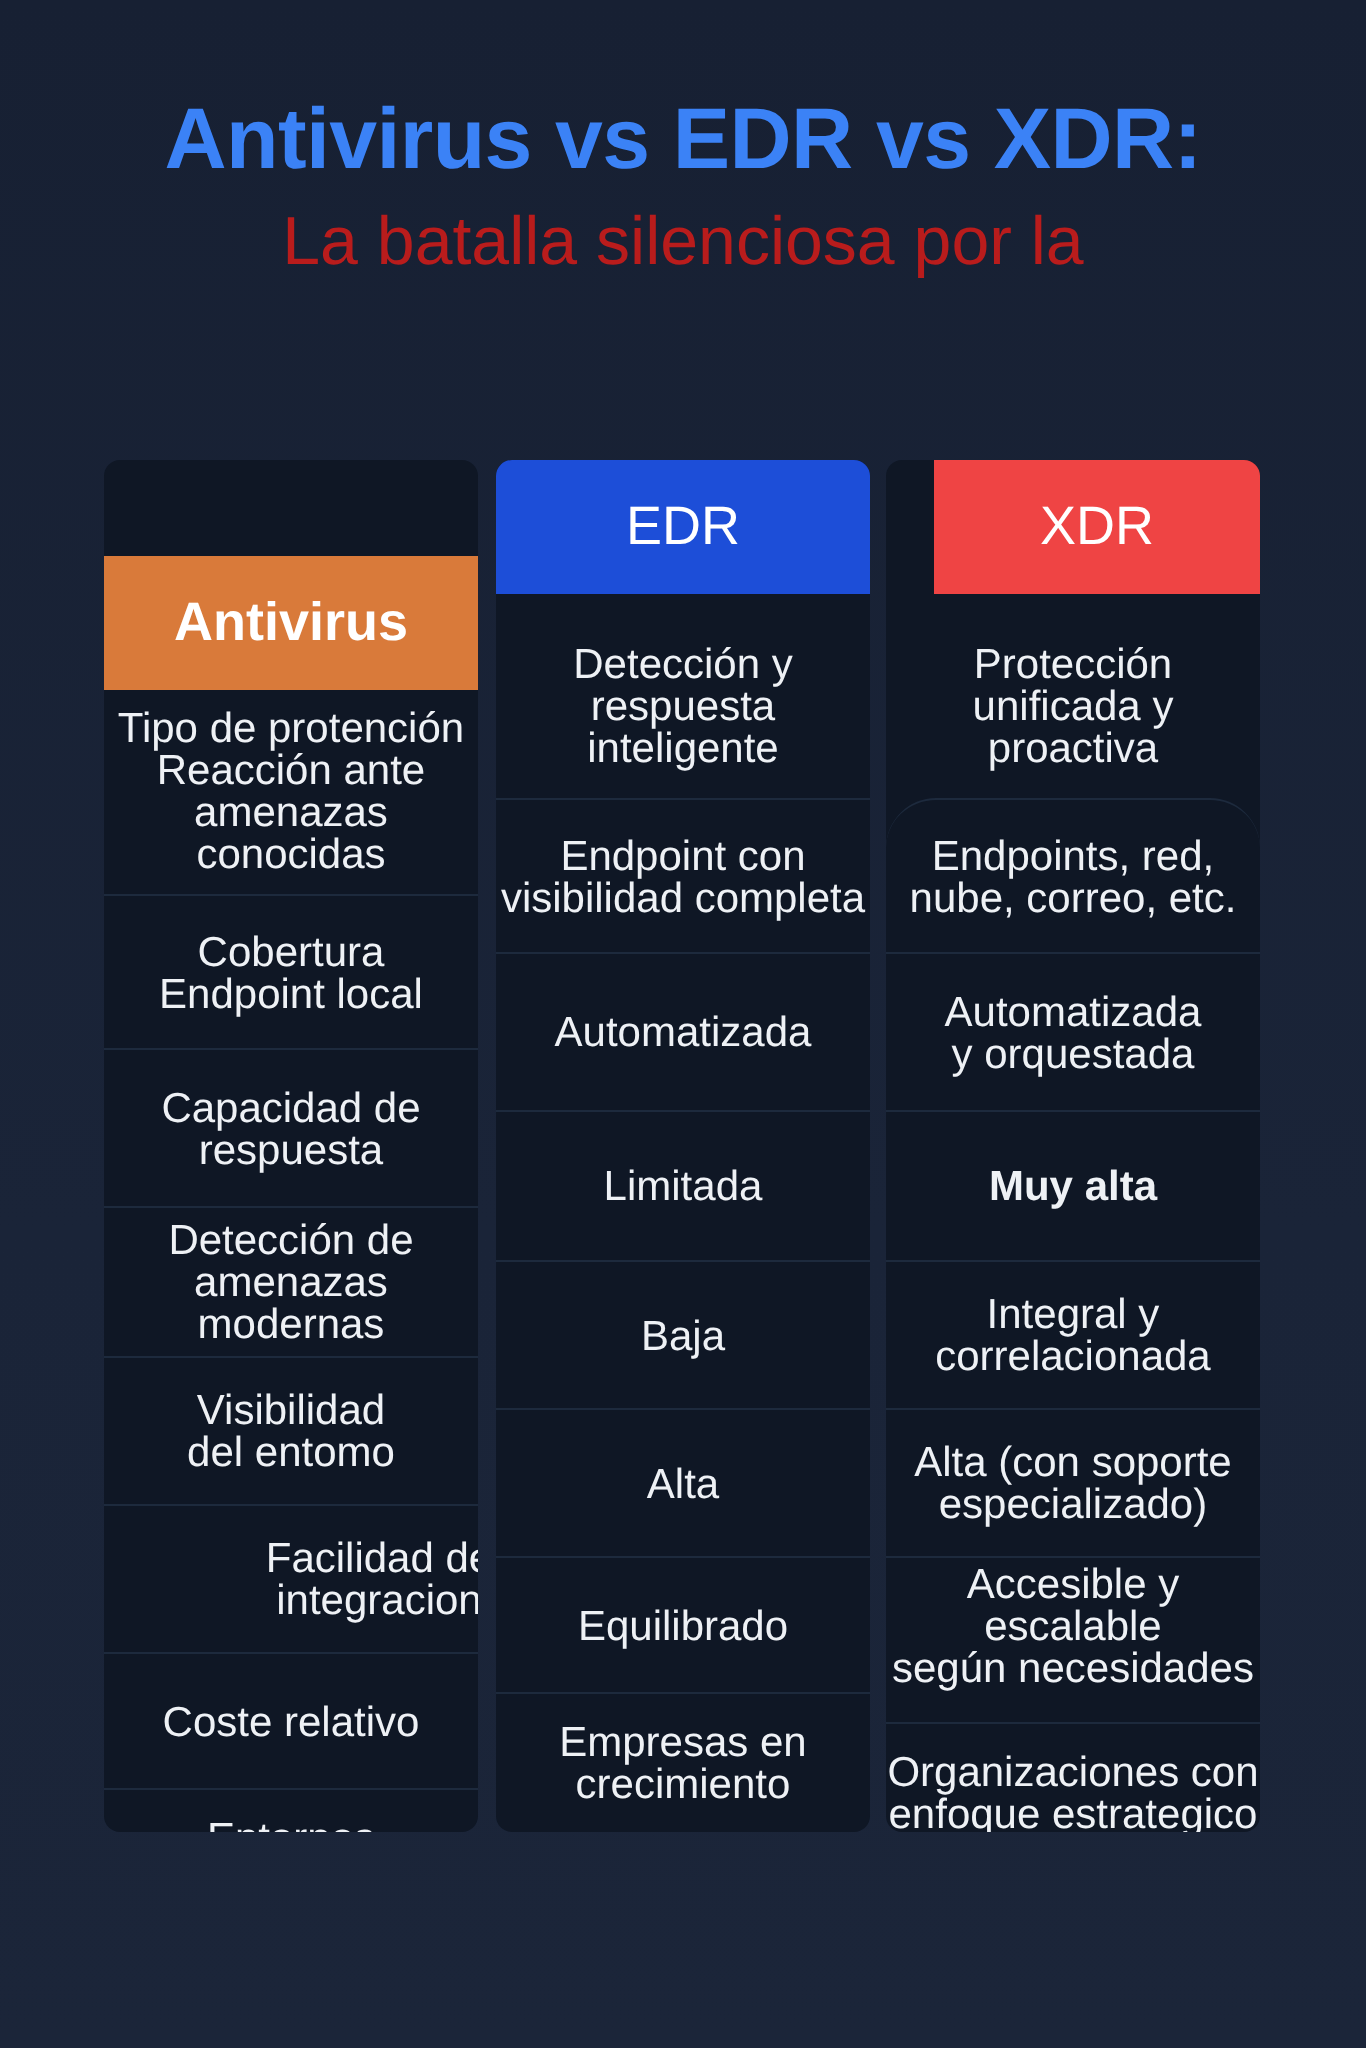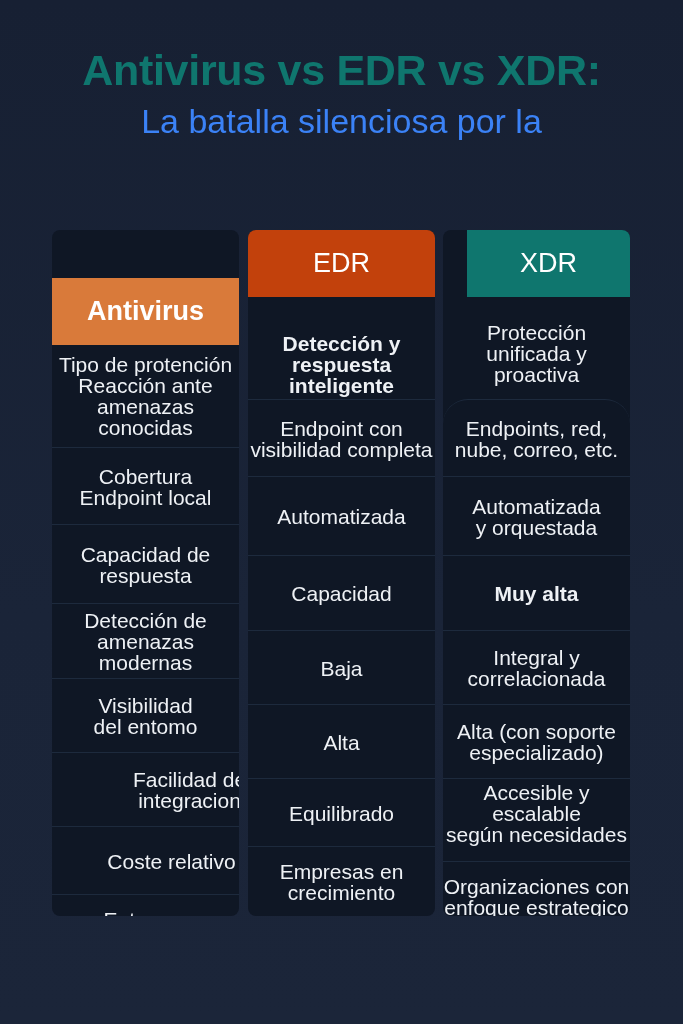--- a/index.html
+++ b/index.html
@@ -6,25 +6,25 @@
   body {
     width:683px; height:1024px; overflow:hidden;
     background: linear-gradient(180deg, #172033 0%, #1a2438 60%, #1b2539 100%);
     font-family: "Liberation Sans", "DejaVu Sans", sans-serif;
     color:#f2f4f7;
     position:relative;
   }
   .title {
     position:absolute; left:0; width:683px; top:46px;
     text-align:center; font-weight:700; font-size:43px; letter-spacing:-0.3px;
-    color:#0f766e;
+    color:#3b82f6;
   }
   .subtitle {
     position:absolute; left:0; width:683px; top:100px;
-    text-align:center; font-size:34px; line-height:43px; color:#3b82f6;
+    text-align:center; font-size:34px; line-height:43px; color:#b91c1c;
   }
   .col {
     position:absolute; top:230px; width:187px; height:686px;
     background:#0f1725; border-radius:8px; overflow:hidden;
   }
   .col-head {
     height:67px; display:flex; align-items:center; justify-content:center;
     font-size:27px; font-weight:700; color:#fff;
   }
   .col-head.normal { font-weight:400; }
@@ -54,45 +54,45 @@
     <div class="cell" style="top:102px;height:77px;">Cobertura
 Endpoint local</div>
     <div class="cell" style="top:179px;height:79px;">Capacidad de
 respuesta</div>
     <div class="cell" style="top:258px;height:75px;">Detección de
 amenazas modernas</div>
     <div class="cell" style="top:333px;height:74px;">Visibilidad
 del entomo</div>
     <div class="cell" style="top:407px;height:74px;padding-left:44px;">Facilidad de
 integracion</div>
-    <div class="cell" style="top:481px;height:68px;padding-left:26px;">Coste relativo</div>
+    <div class="cell" style="top:481px;height:68px;">Coste relativo</div>
     <div class="cell" style="top:549px;height:70px;">Entornos
 simples</div>
   </div>
 </div>
 
 <div class="col" style="left:248px;">
-  <div class="col-head normal" style="background:#c2410c;">EDR</div>
+  <div class="col-head normal" style="background:#1d4ed8;">EDR</div>
   <div style="position:relative;">
-    <div class="cell" style="top:11px;height:102px;align-items:flex-start;padding-top:25px;box-sizing:border-box;font-weight:bold;">Detección y
+    <div class="cell" style="top:0;height:102px;align-items:flex-start;padding-top:25px;box-sizing:border-box;">Detección y
 respuesta inteligente</div>
     <div class="cell" style="top:102px;height:77px;">Endpoint con
 visibilidad completa</div>
     <div class="cell" style="top:179px;height:79px;">Automatizada</div>
-    <div class="cell" style="top:258px;height:75px;">Capacidad</div>
+    <div class="cell" style="top:258px;height:75px;">Limitada</div>
     <div class="cell" style="top:333px;height:74px;">Baja</div>
     <div class="cell" style="top:407px;height:74px;">Alta</div>
     <div class="cell" style="top:481px;height:68px;">Equilibrado</div>
     <div class="cell" style="top:549px;height:70px;">Empresas en
 crecimiento</div>
   </div>
 </div>
 
 <div class="col" style="left:443px;">
-  <div class="col-head normal" style="background:#0f766e;margin-left:24px;">XDR</div>
+  <div class="col-head normal" style="background:#ef4444;margin-left:24px;">XDR</div>
   <div style="position:relative;">
     <div class="cell" style="top:0;height:102px;align-items:flex-start;padding-top:25px;box-sizing:border-box;">Protección
 unificada y proactiva</div>
     <div class="cell" style="top:102px;height:77px;border-radius:25px;">Endpoints, red,
 nube, correo, etc.</div>
     <div class="cell" style="top:179px;height:79px;">Automatizada
 y orquestada</div>
     <div class="cell" style="top:258px;height:75px;font-weight:bold;">Muy alta</div>
     <div class="cell" style="top:333px;height:74px;">Integral y
 correlacionada</div>

